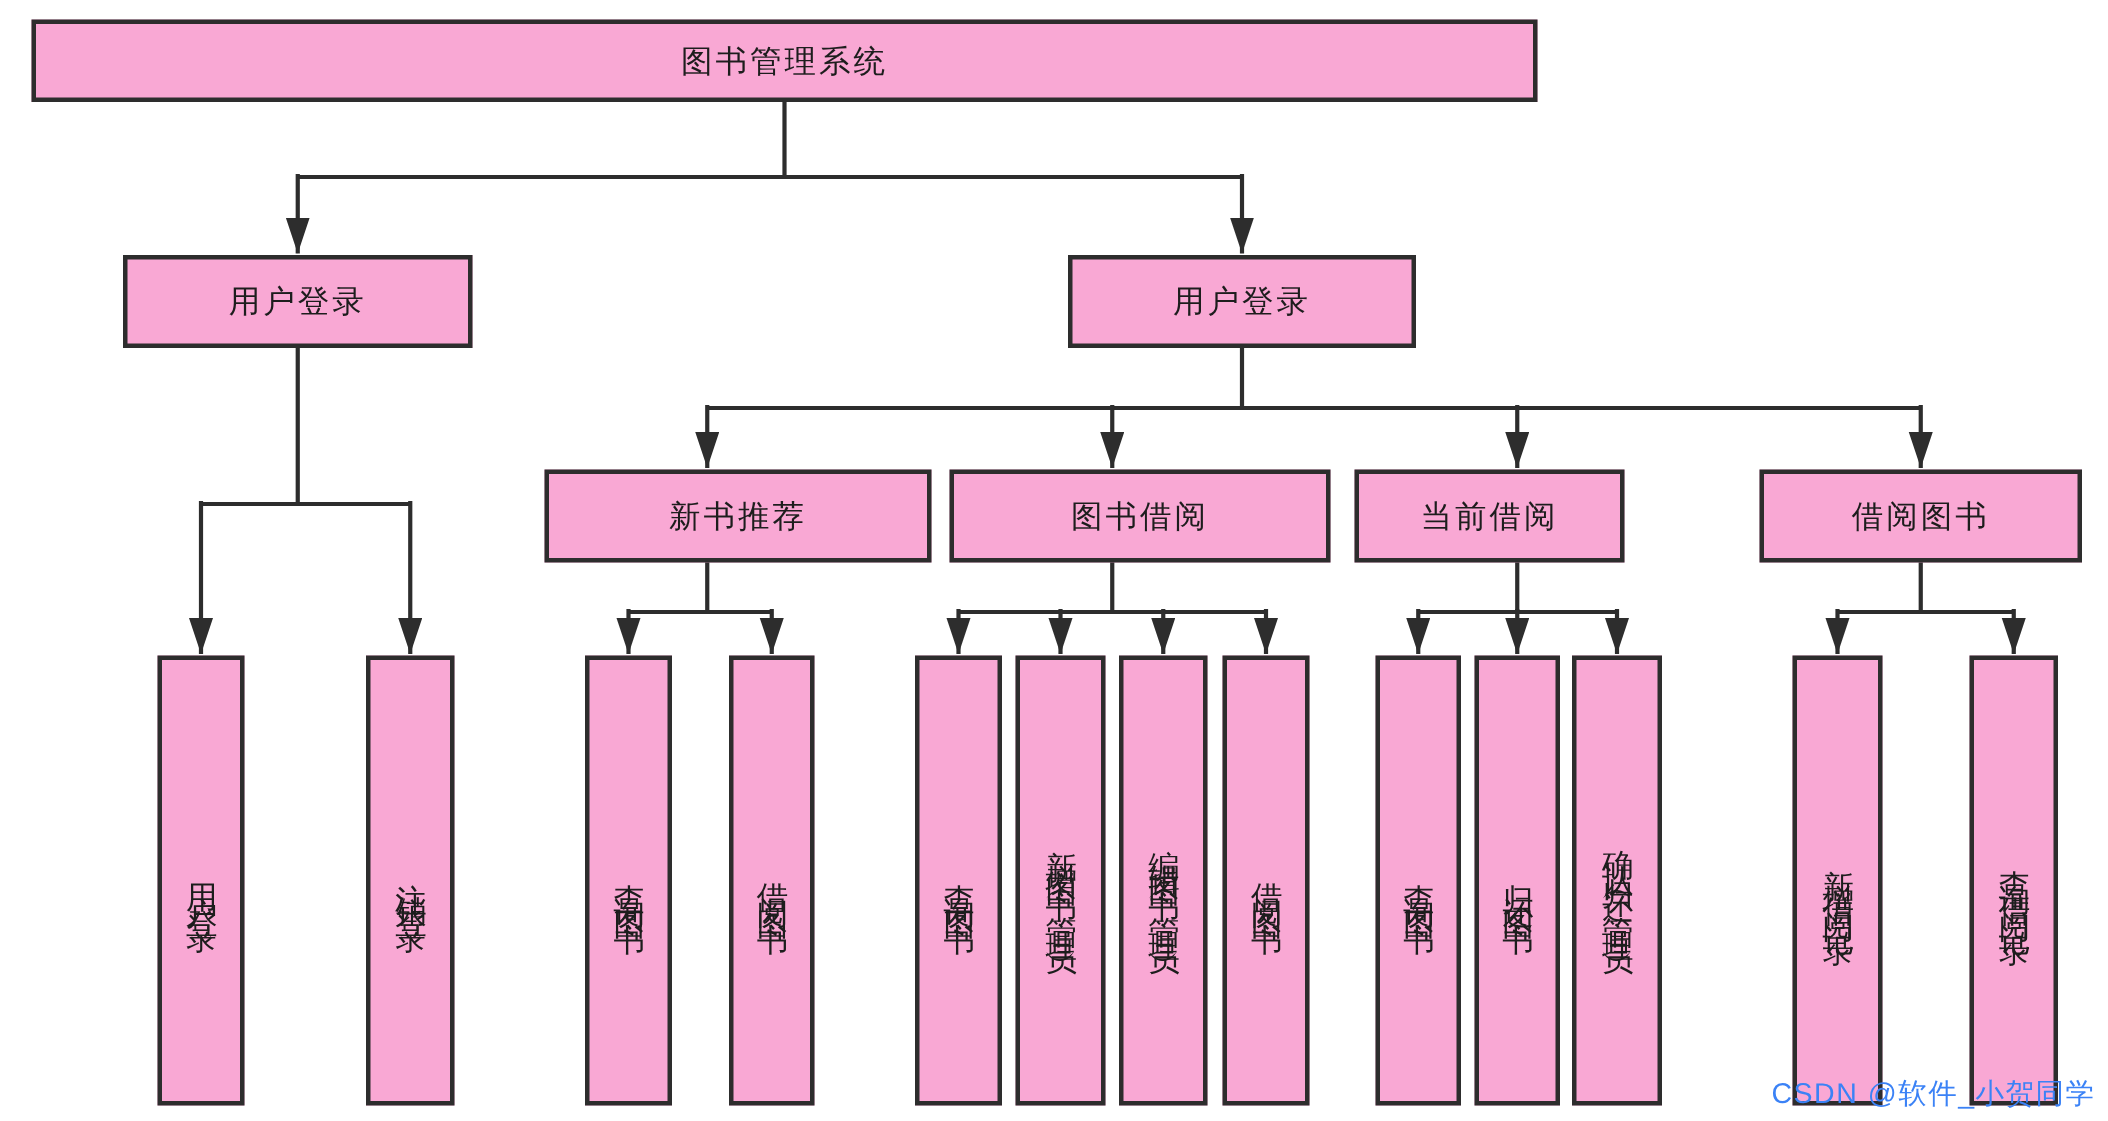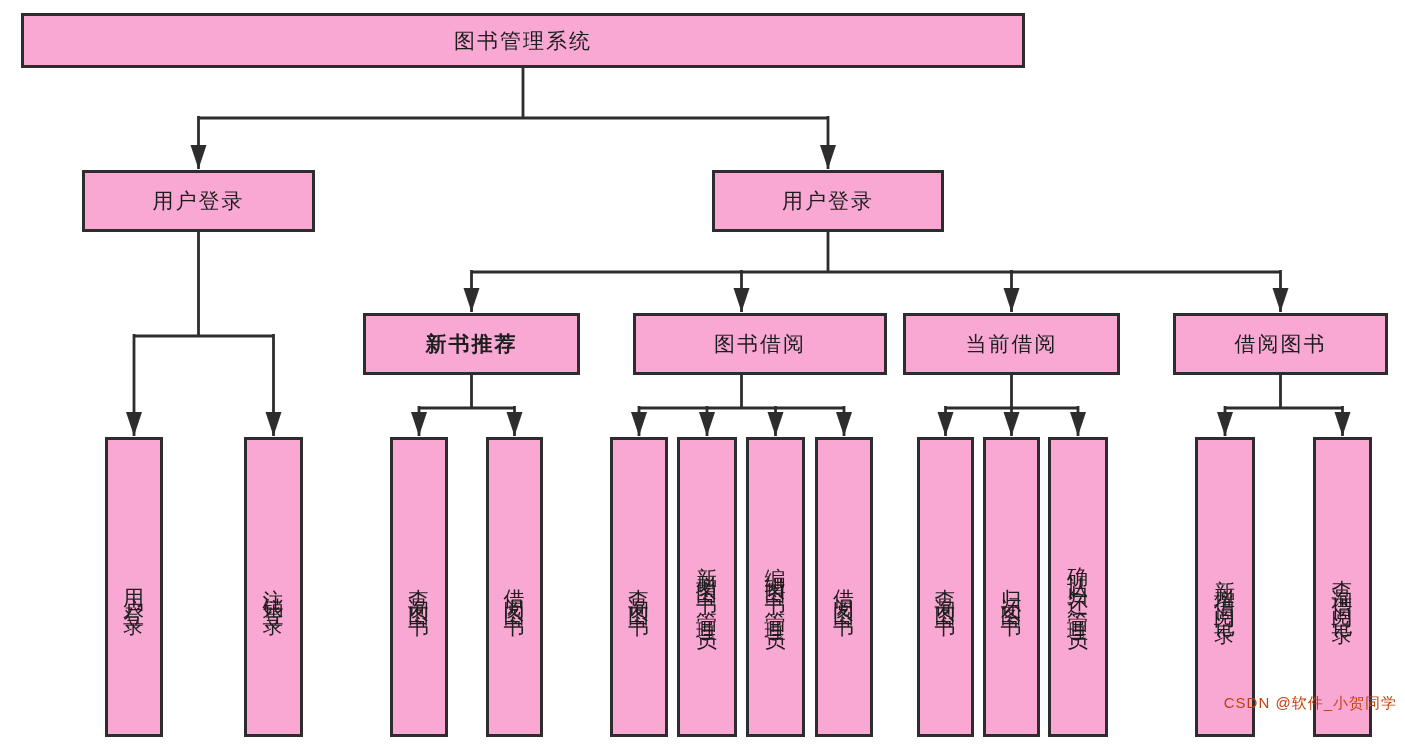--- a/index.html
+++ b/index.html
@@ -30,24 +30,24 @@
   }
   .h-node { letter-spacing: 2px; }
   .v-node {
     writing-mode: vertical-rl;
     letter-spacing: 9px;
     line-height: 1;
     padding-top: 6px;
   }
   .watermark {
     position: absolute;
-    top: 694px;
+    top: 716px;
     right: 8px;
-    font-size: 15px;
-    color: #c2410c;
+    font-size: 19px;
+    color: #3b82f6;
     letter-spacing: 1px;
     white-space: nowrap;
     z-index: 5;
   }
 </style>
 </head>
 <body>
 
 <div class="canvas">
 
@@ -99,23 +99,23 @@
         <line x1="1342.5" y1="406" x2="1342.5" y2="436" marker-end="url(#arrowhead)"></line>
       </g>
     </g>
   </svg>
 
   <div class="node h-node" style="left:21px; top:13px; width:1004px; height:55px;">图书管理系统</div>
 
   <div class="node h-node" style="left:82px; top:170px; width:233px; height:62px;">用户登录</div>
   <div class="node h-node" style="left:712px; top:170px; width:232px; height:62px;">用户登录</div>
 
-  <div class="node h-node" style="left:363px; top:313px; width:217px; height:62px;font-weight:bold;">新书推荐</div>
+  <div class="node h-node" style="left:363px; top:313px; width:258px; height:62px;">新书推荐</div>
   <div class="node h-node" style="left:633px; top:313px; width:254px; height:62px;">图书借阅</div>
-  <div class="node h-node" style="left:903px; top:313px; width:217px; height:62px;">当前借阅</div>
+  <div class="node h-node" style="left:903px; top:313px; width:180px; height:62px;">当前借阅</div>
   <div class="node h-node" style="left:1173px; top:313px; width:215px; height:62px;">借阅图书</div>
 
   <div class="node v-node" style="left:105px; top:437px; width:58px; height:300px;">用户登录</div>
   <div class="node v-node" style="left:244px; top:437px; width:59px; height:300px;">注销登录</div>
 
   <div class="node v-node" style="left:390px; top:437px; width:58px; height:300px;">查询图书</div>
   <div class="node v-node" style="left:486px; top:437px; width:57px; height:300px;">借阅图书</div>
 
   <div class="node v-node" style="left:610px; top:437px; width:58px; height:300px;">查询图书</div>
   <div class="node v-node" style="left:677px; top:437px; width:60px; height:300px;">新增图书（管理员）</div>

